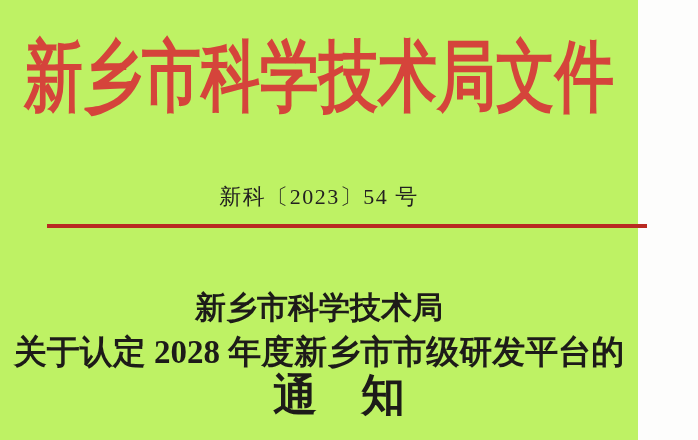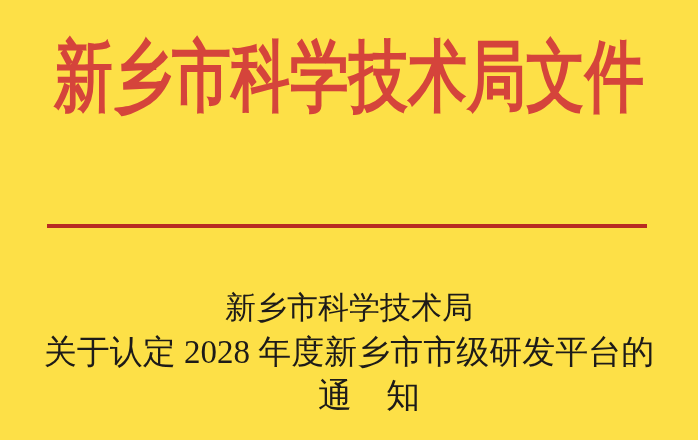--- a/index.html
+++ b/index.html
@@ -8,23 +8,23 @@
   }
   body {
     width: 698px;
     height: 440px;
     background: #fdfdfc;
     overflow: hidden;
     font-family: "Liberation Serif", "DejaVu Serif", serif;
   }
   .page {
     position: relative;
-    width: 698px;
+    width: 638px;
     height: 440px;
-    background: #fde047;
+    background: #bef264;
   }
   
   .agency-header {
     position: absolute;
     top: 40px;
     left: 0;
     width: 100%;
     text-align: center;
     font-size: 59px;
     line-height: 74px;
@@ -58,44 +58,45 @@
     background: #b92a22;
   }
   
   .doc-title {
     position: absolute;
     top: 286px;
     left: 0;
     width: 100%;
     text-align: center;
     color: #1d1b19;
-    font-weight: normal;
+    font-weight: bold;
     white-space: nowrap;
   }
   .title-line1 {
     font-size: 31px;
     line-height: 44px;
   }
   .title-line2 {
     font-size: 33px;
     line-height: 44px;
   }
   .title-line3 {
-    font-size: 34px;
+    font-size: 44px;
     line-height: 44px;
     margin-left: 40px;
   }
 </style>
 </head>
 <body>
 
 <div class="page">
 
   <div class="agency-header">新乡市科学技术局文件</div>
 
+  <div class="doc-number">新科〔2023〕54 号</div>
 
   <div class="red-divider"></div>
 
   <div class="doc-title">
     <div class="title-line1">新乡市科学技术局</div>
     <div class="title-line2">关于认定 2028 年度新乡市市级研发平台的</div>
     <div class="title-line3">通　知</div>
   </div>
 
 </div>

